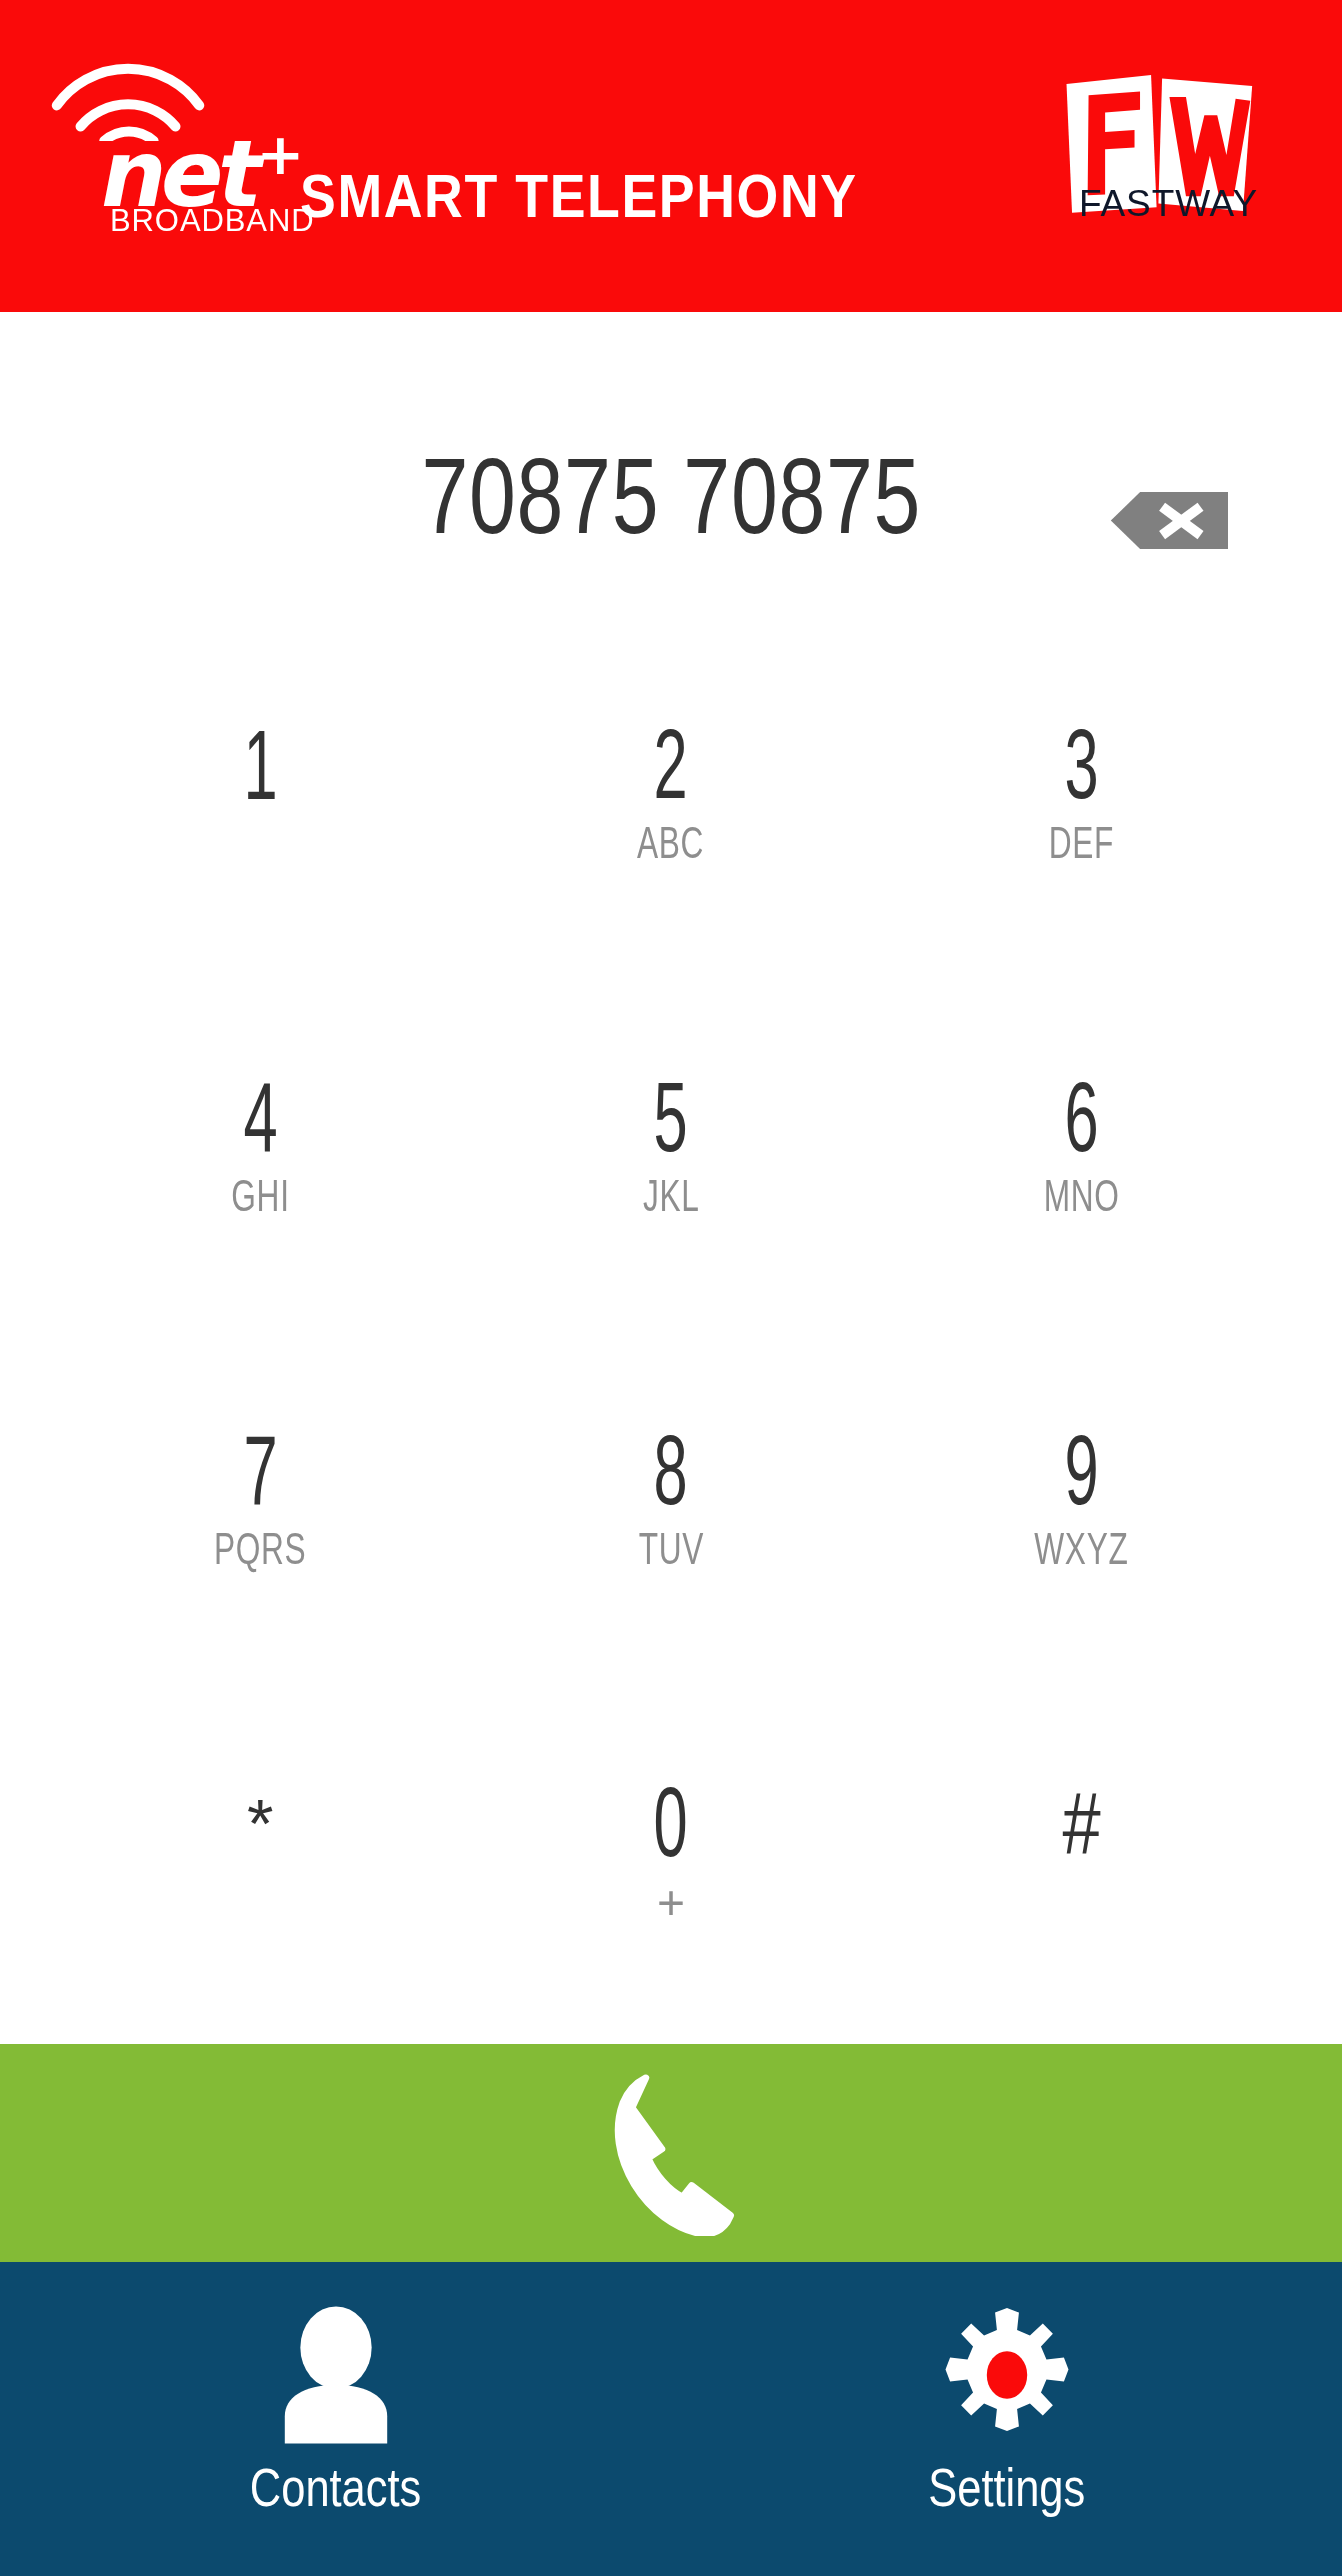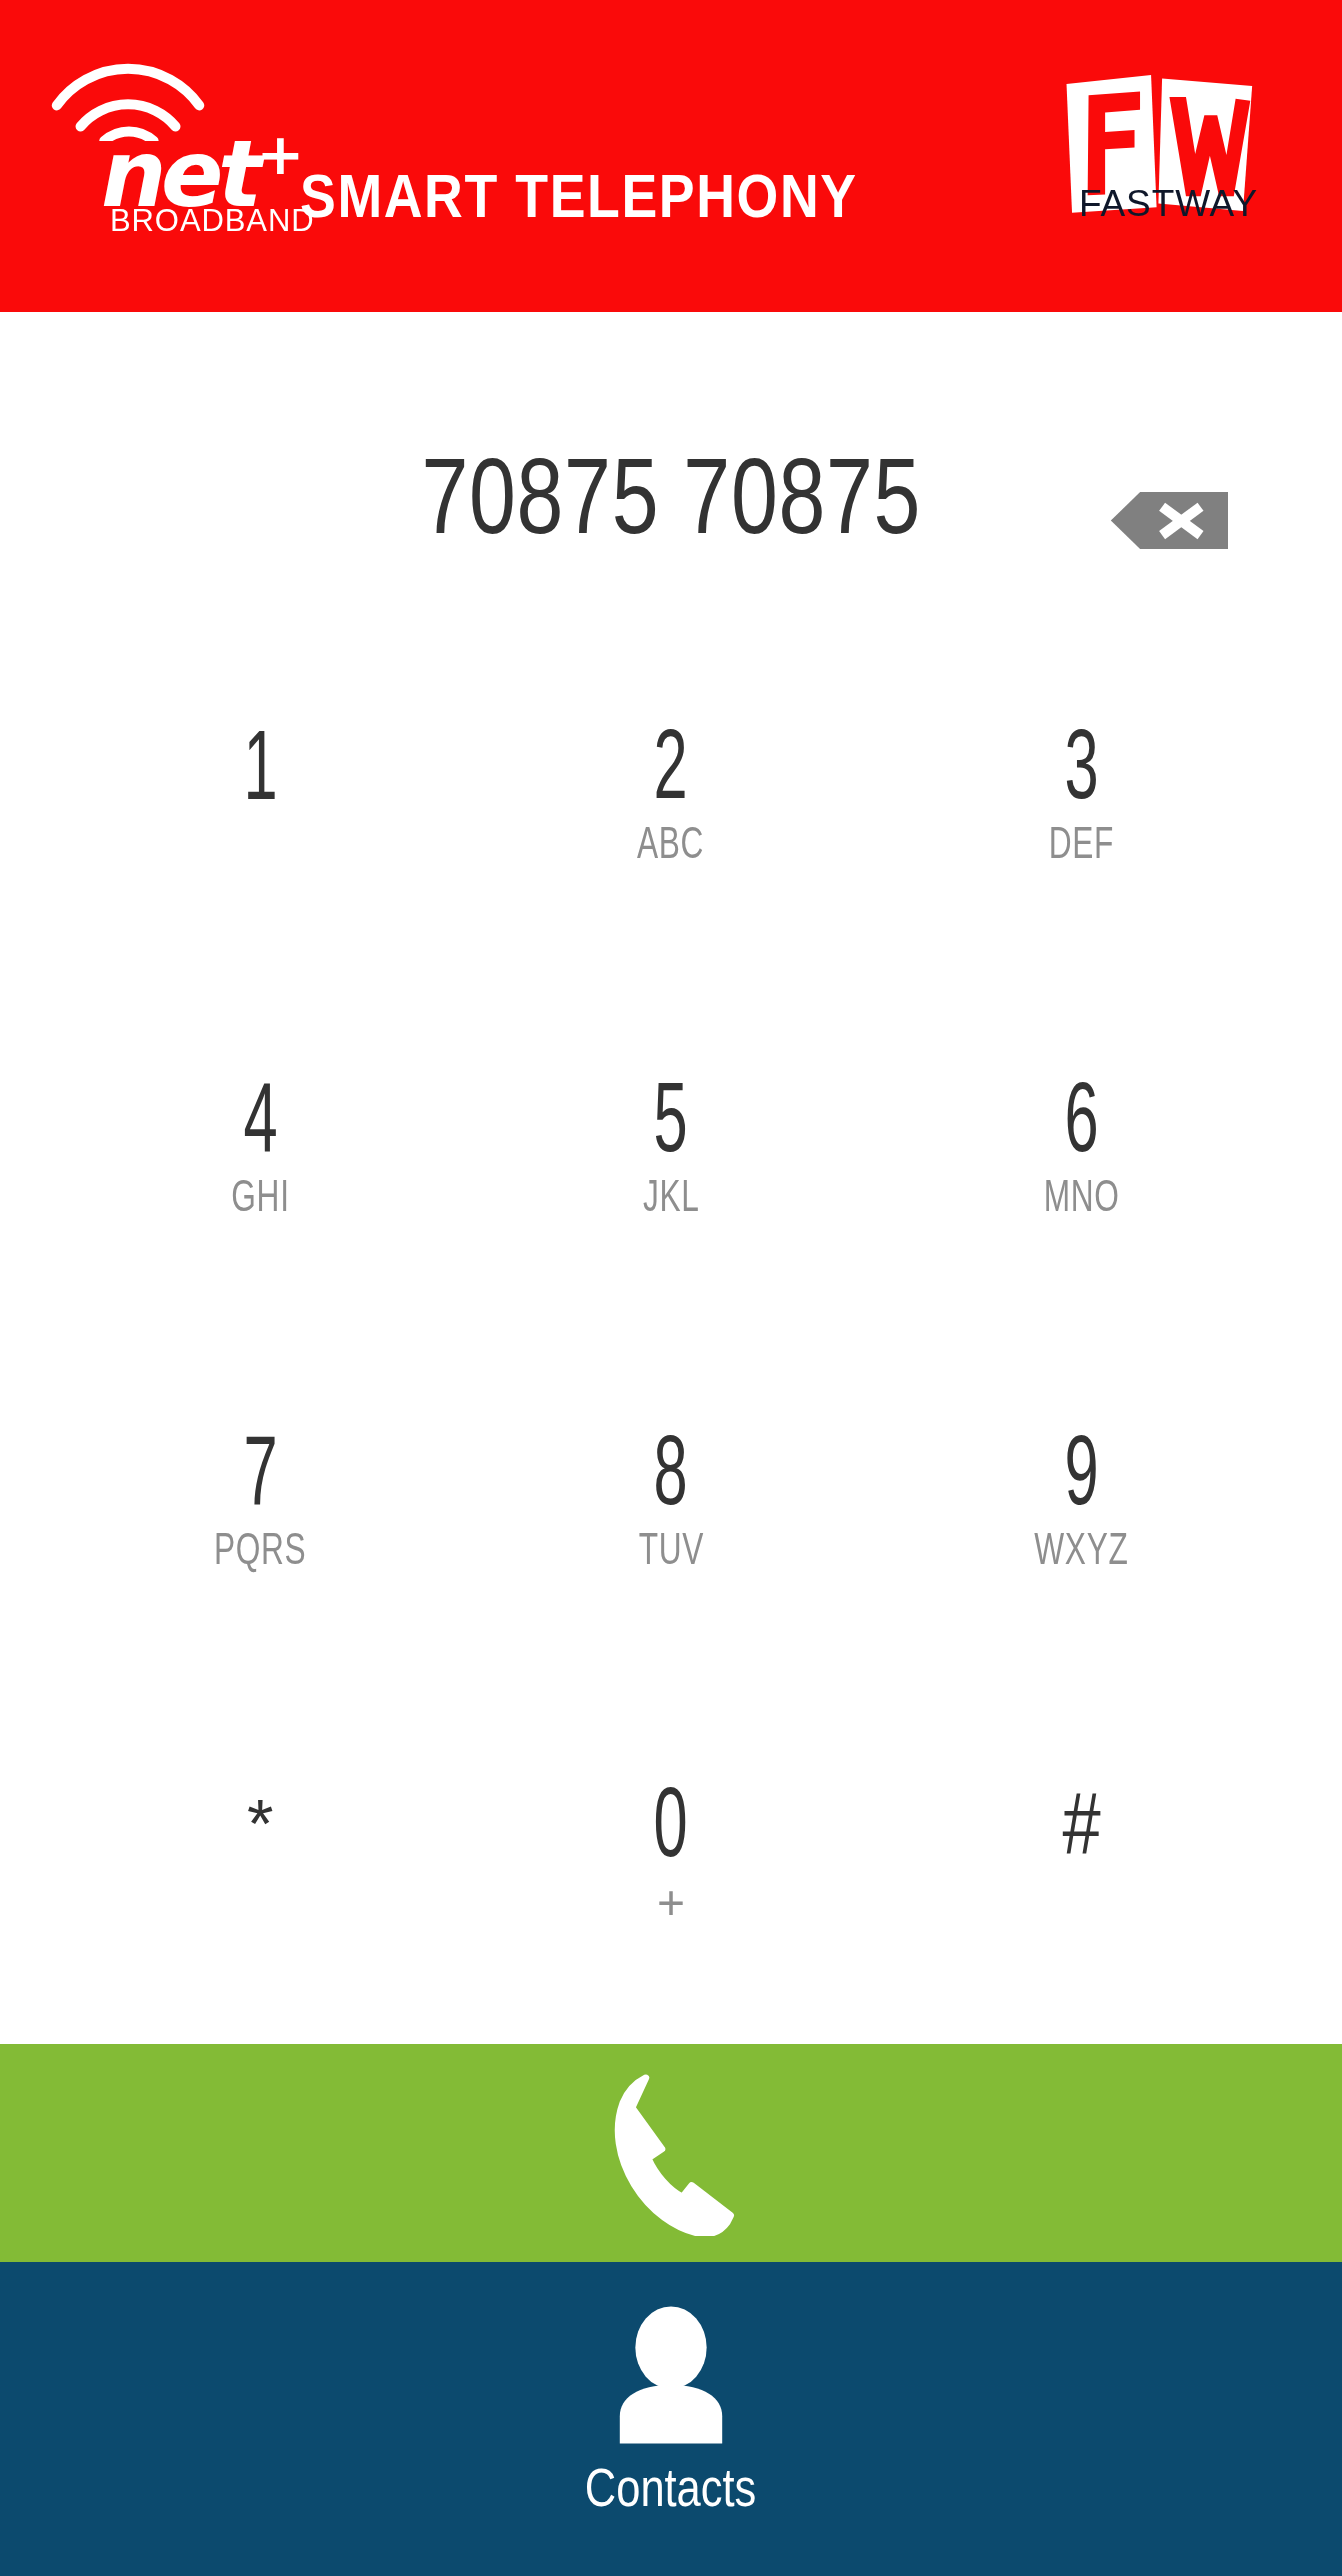--- a/index.html
+++ b/index.html
@@ -305,16 +305,28 @@
         <svg width="128" height="138" viewBox="0 0 140 150">
           <ellipse cx="70" cy="45" rx="39" ry="45" fill="#ffffff"></ellipse>
           <path d="M14 150 L14 120 C14 100 34 86 70 86 C106 86 126 100 126 120 L126 150 Z" fill="#ffffff"></path>
         </svg>
       </div>
       <div class="nav-label">Contacts</div>
     </div>
 
 
 
+    <div class="nav-item">
+      <div class="nav-icon">
+        <svg width="134" height="134" viewBox="0 0 146 146">
+          <path fill="#ffffff" d="M73 0
+            l13 5 -2 19 14 6 14 -13 11 11 -13 14 6 14 19 -2 5 13 -5 13 -19 -2 -6 14 13 14 -11 11
+            -14 -13 -14 6 2 19 -13 5 -13 -5 2 -19 -14 -6 -14 13 -11 -11 13 -14 -6 -14 -19 2 -5 -13
+            5 -13 19 2 6 -14 -13 -14 11 -11 14 13 14 -6 -2 -19 Z"></path>
+          <ellipse cx="73" cy="73" rx="22" ry="26" fill="#fa0a0a"></ellipse>
+        </svg>
+      </div>
+      <div class="nav-label">Settings</div>
+    </div>
   </div>
 
 </div>
 
 
 </body></html>

